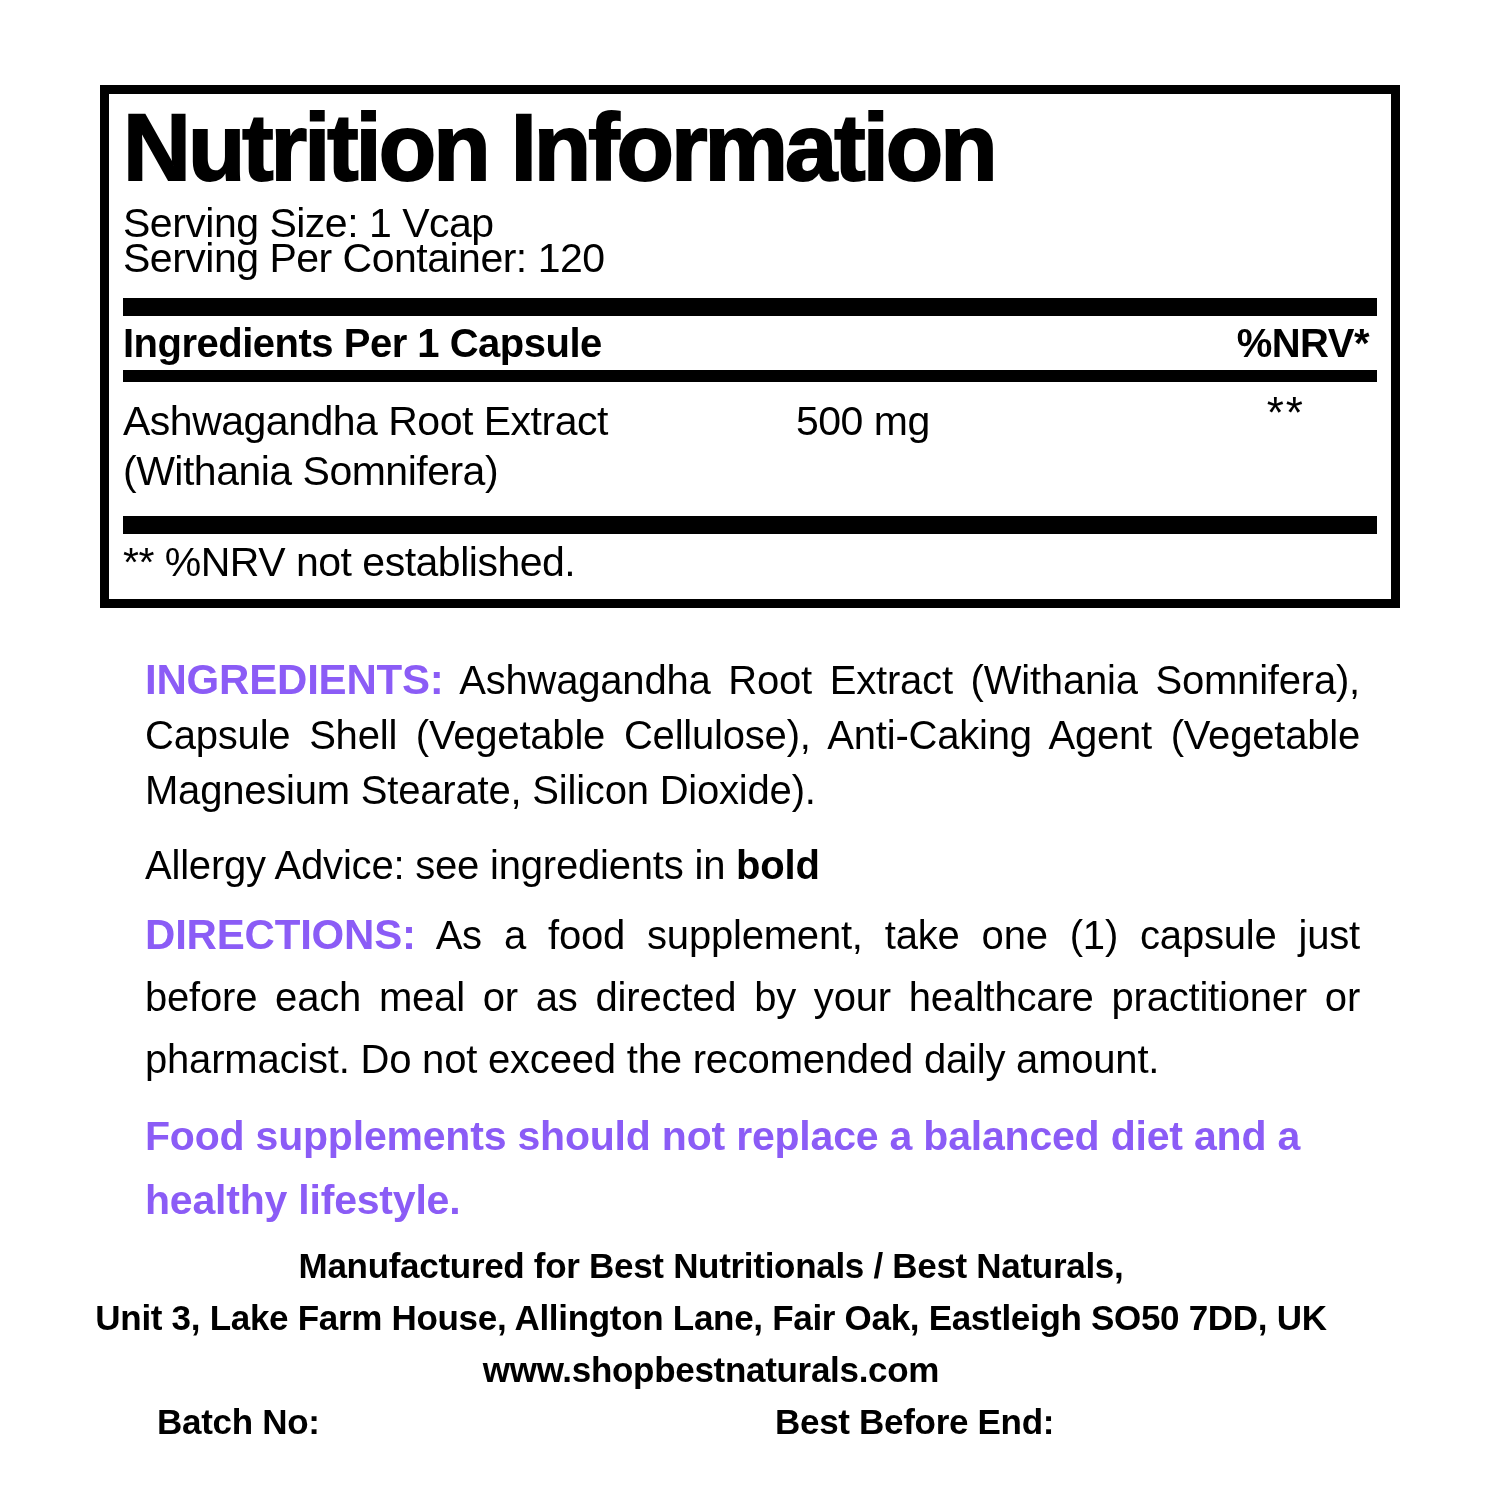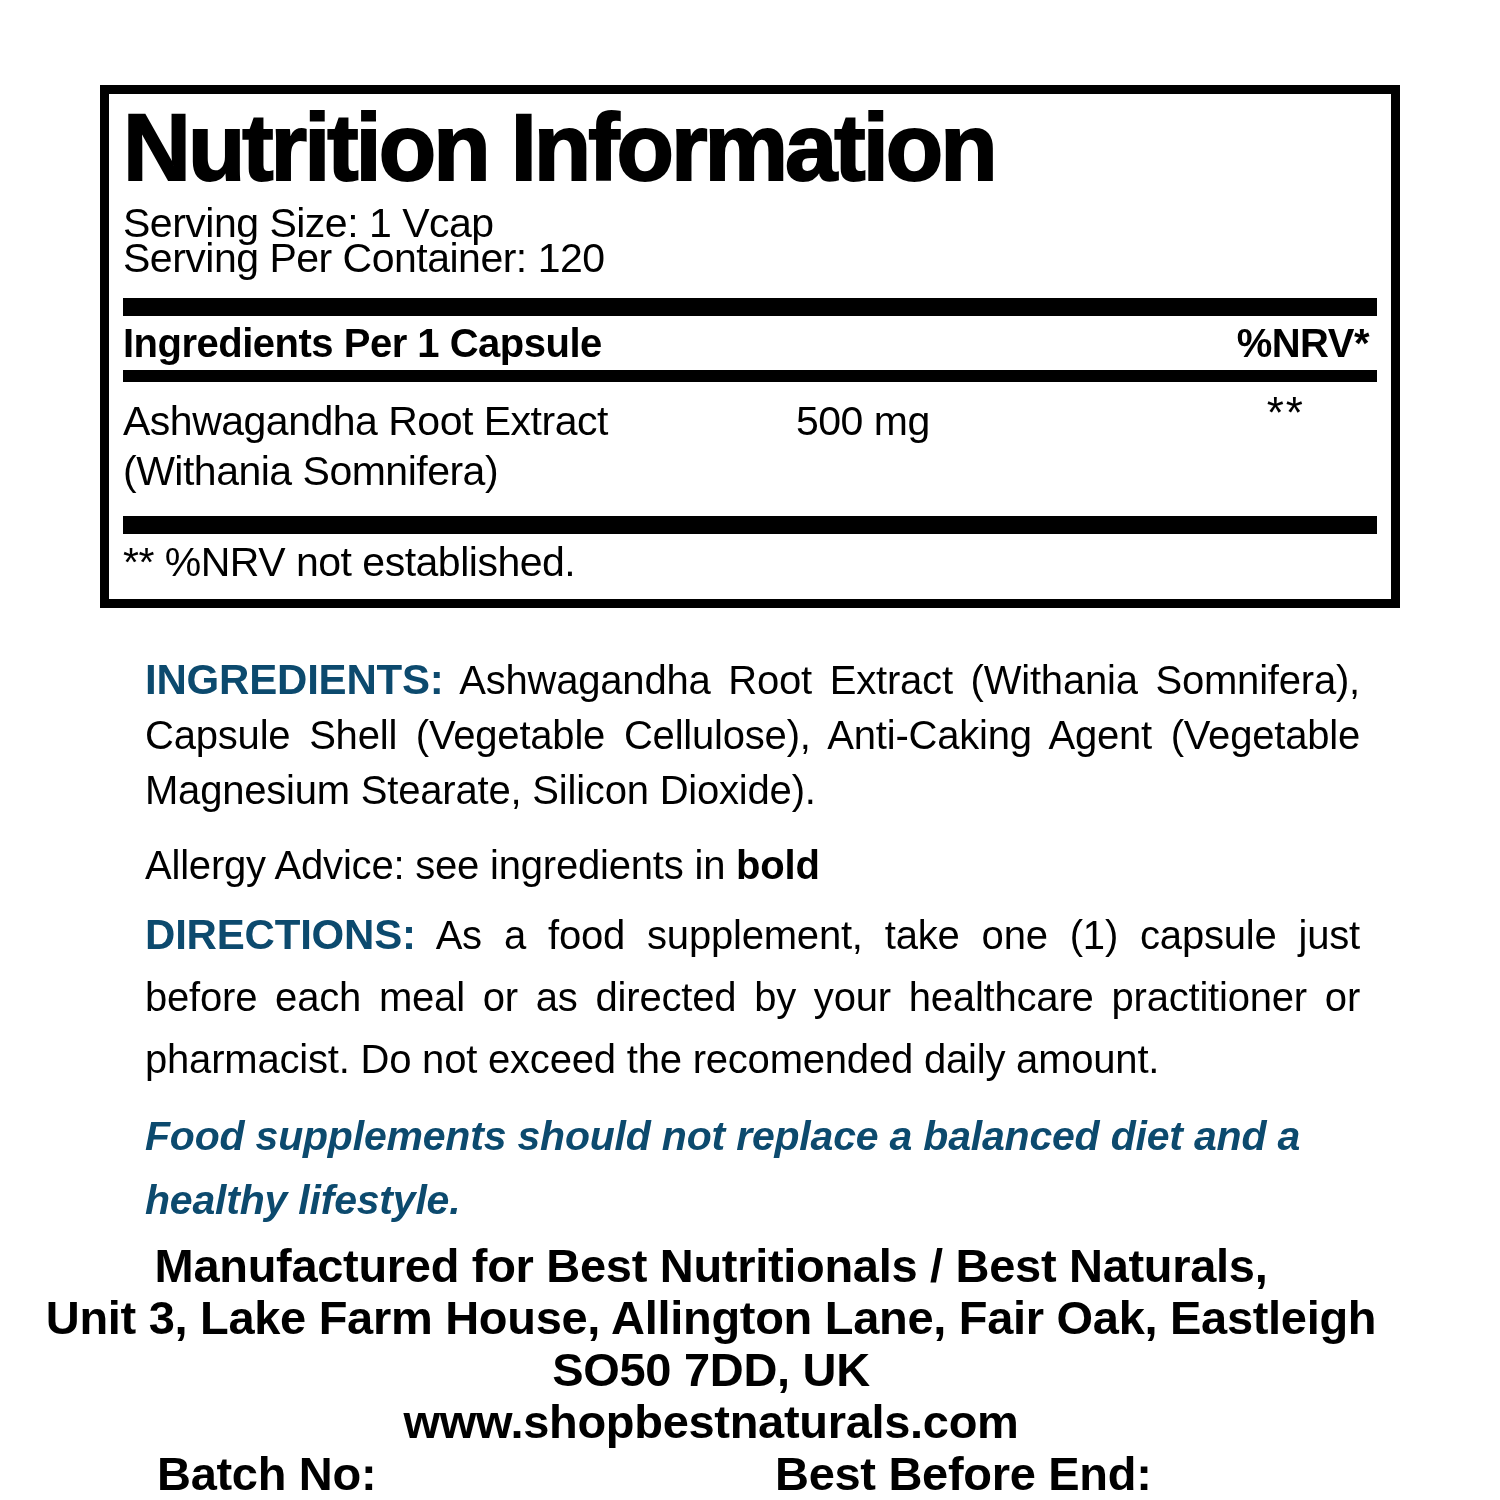--- a/index.html
+++ b/index.html
@@ -83,39 +83,38 @@
 
   
   .para{
     position:absolute;
     left:145px;width:1215px;
     margin:0;
     font-size:40px;
     line-height:55px;
     letter-spacing:-0.2px;
   }
-  .green{color:#0c4a6e;}
+  .green{color:#8b5cf6;}
   .sect-label{font-weight:bold;font-size:42px;}
   .p-ingredients{top:652px;text-align:justify;}
   .p-allergy{top:838px;}
   .p-directions{top:904px;line-height:62px;text-align:justify;}
   .p-disclaimer{
     top:1104px;
     font-size:41px;
     font-weight:bold;
-    font-style:italic;
     line-height:64px;
   }
 
   
   .footer{
     position:absolute;
     left:0;top:1240px;width:1422px;
     text-align:center;
-    font-size:47px;
+    font-size:35px;
     font-weight:bold;
     line-height:52px;
     letter-spacing:-0.3px;
   }
   .batch-row{
     position:relative;
     height:52px;
     text-align:left;
   }
   .batch-label{position:absolute;left:157px;}

